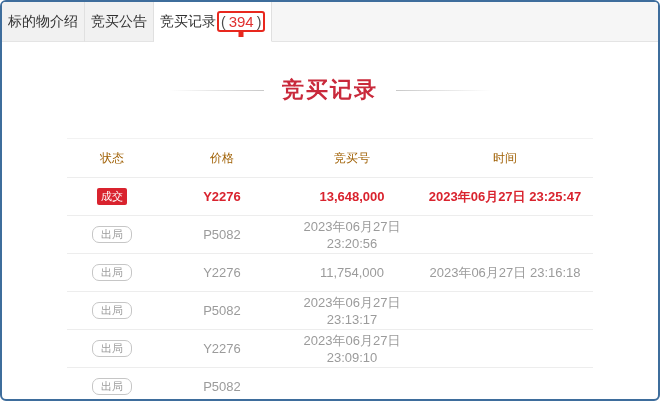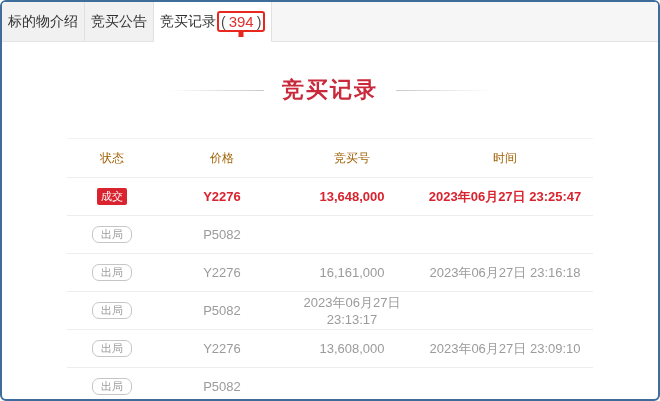--- a/index.html
+++ b/index.html
@@ -104,39 +104,39 @@
     <div class="trow sold">
       <div><span class="badge-sold">成交</span></div>
       <div>Y2276</div>
       <div>13,648,000</div>
       <div>2023年06月27日 23:25:47</div>
     </div>
 
     <div class="trow">
       <div><span class="badge-out">出局</span></div>
       <div>P5082</div>
+      <div>2023年06月27日 23:20:56</div>
     </div>
 
     <div class="trow">
       <div><span class="badge-out">出局</span></div>
       <div>Y2276</div>
-      <div>16,161,000</div>
+      <div>11,754,000</div>
       <div>2023年06月27日 23:16:18</div>
     </div>
 
     <div class="trow">
       <div><span class="badge-out">出局</span></div>
       <div>P5082</div>
       <div>2023年06月27日 23:13:17</div>
     </div>
 
     <div class="trow">
       <div><span class="badge-out">出局</span></div>
       <div>Y2276</div>
-      <div>13,608,000</div>
       <div>2023年06月27日 23:09:10</div>
     </div>
 
     <div class="trow">
       <div><span class="badge-out">出局</span></div>
       <div>P5082</div>
     </div>
   </div>
 
 </div>

